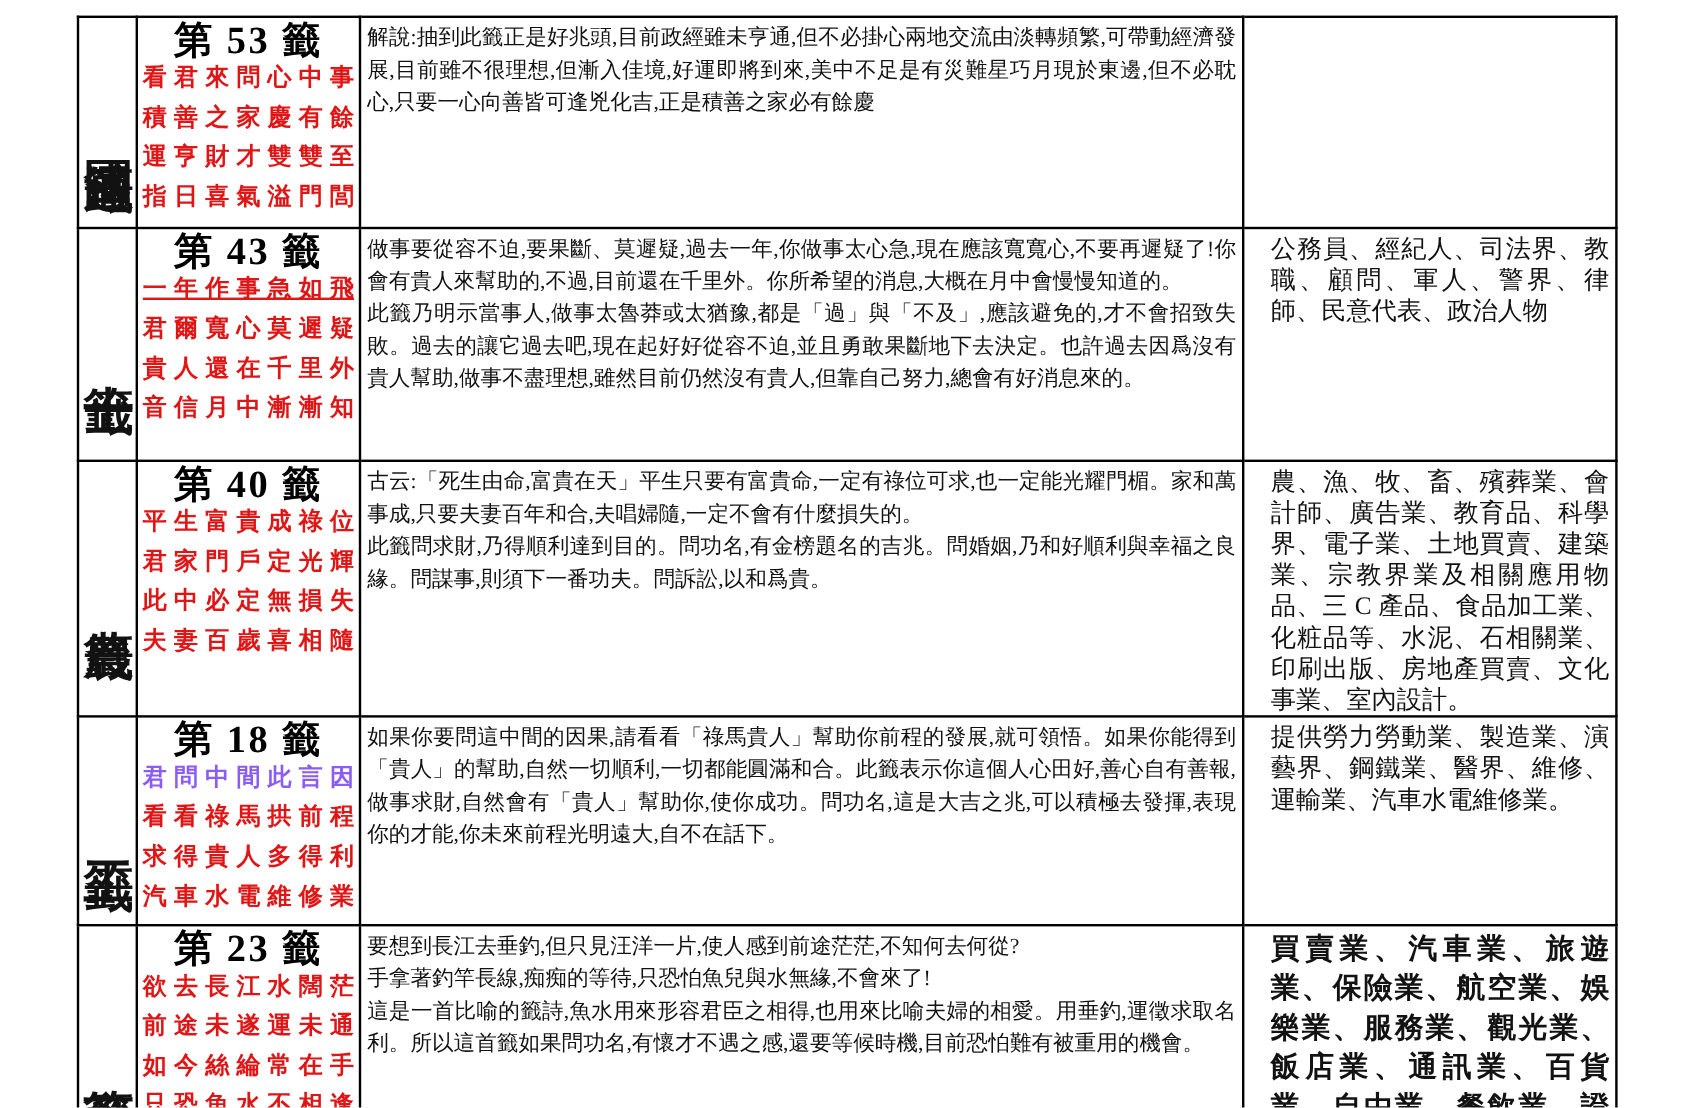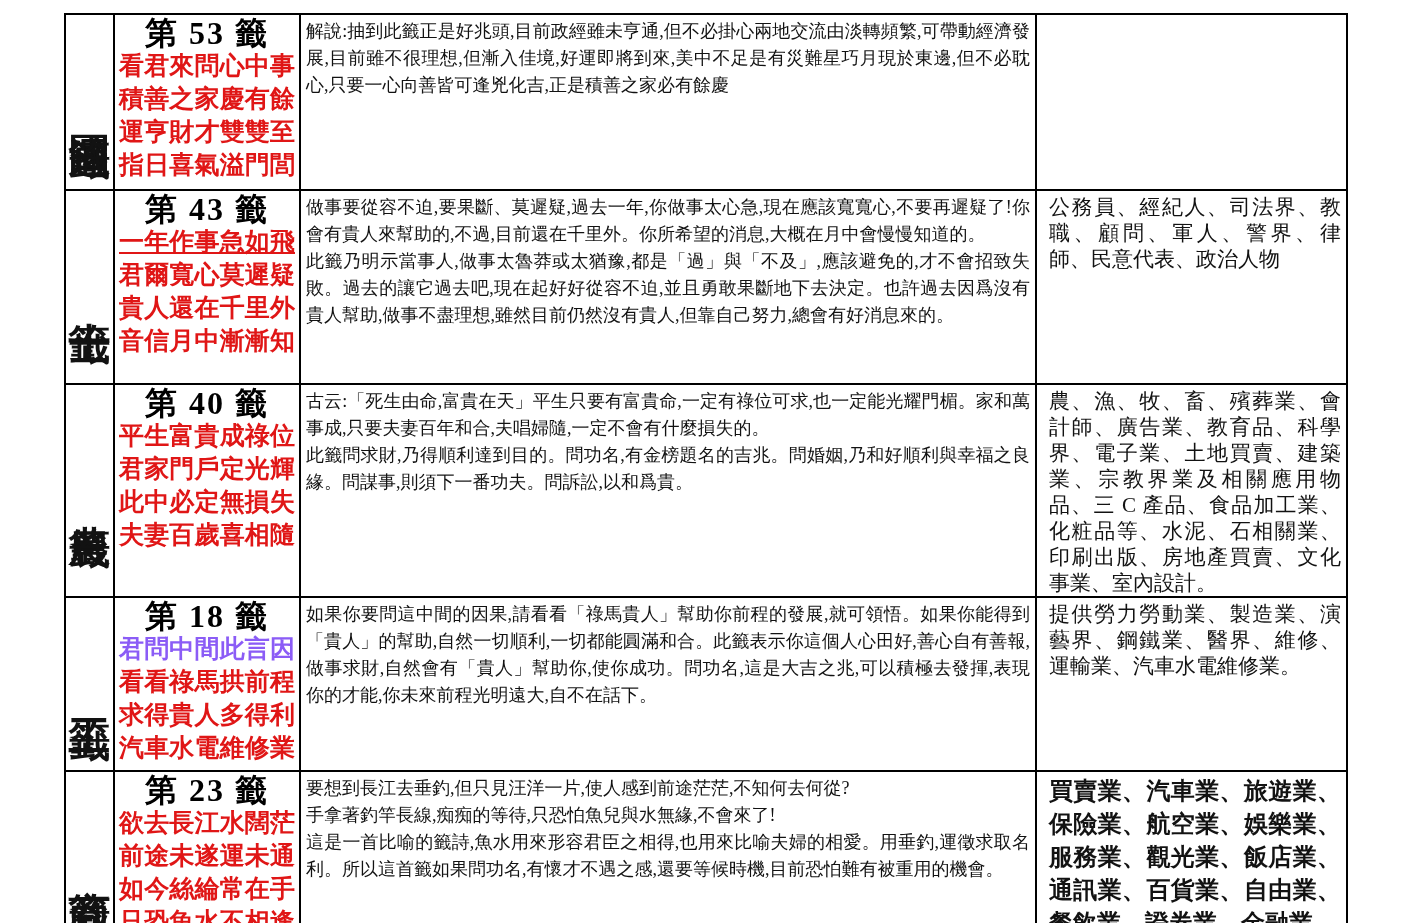--- a/index.html
+++ b/index.html
@@ -15,28 +15,28 @@
 
   td.category{vertical-align:middle;text-align:center;width:49px;}
   .category-text{
     writing-mode:vertical-rl;text-orientation:upright;
     display:inline-block;font-size:42px;font-weight:600;letter-spacing:2px;line-height:1;
   }
 
   td.poem{width:186px;text-align:center;padding:3px 2px 0 2px;}
   .poem-number{font-size:32px;font-weight:700;letter-spacing:2px;line-height:31px;color:#000;}
   .poem-line{
-    font-size:25px;font-weight:700;line-height:33px;
+    font-size:20px;font-weight:700;line-height:33px;
     text-align:justify;text-align-last:justify;padding:0 2px;white-space:nowrap;
   }
 
   td.explanation{width:736px;padding:3px 5px 0 5px;}
   .expl-par{font-size:18px;line-height:27px;text-align:justify;}
 
-  td.occupations{width:311px;padding:3px 5px 0 12px;margin-top:12px;}
+  td.occupations{width:311px;padding:3px 5px 0 22px;margin-top:12px;}
   .occ-text{font-size:21px;line-height:26px;text-align:justify;}
   td.occupations.large .occ-text{font-size:24px;line-height:33px;font-weight:600;}
 </style>
 </head>
 <body>
 
 <div class="table-wrap">
 <table class="fortune">
   <colgroup>
     <col style="width:49px">

